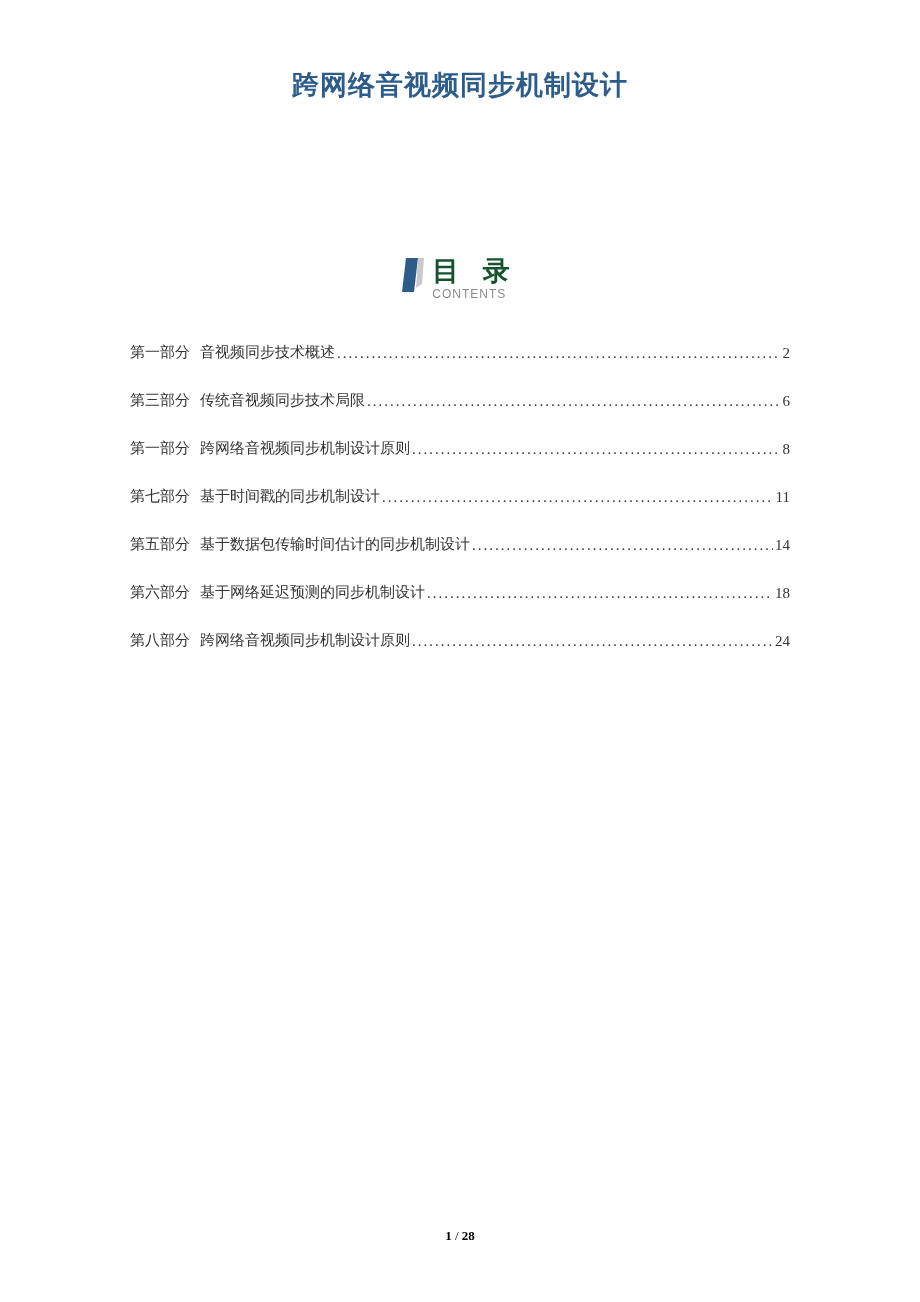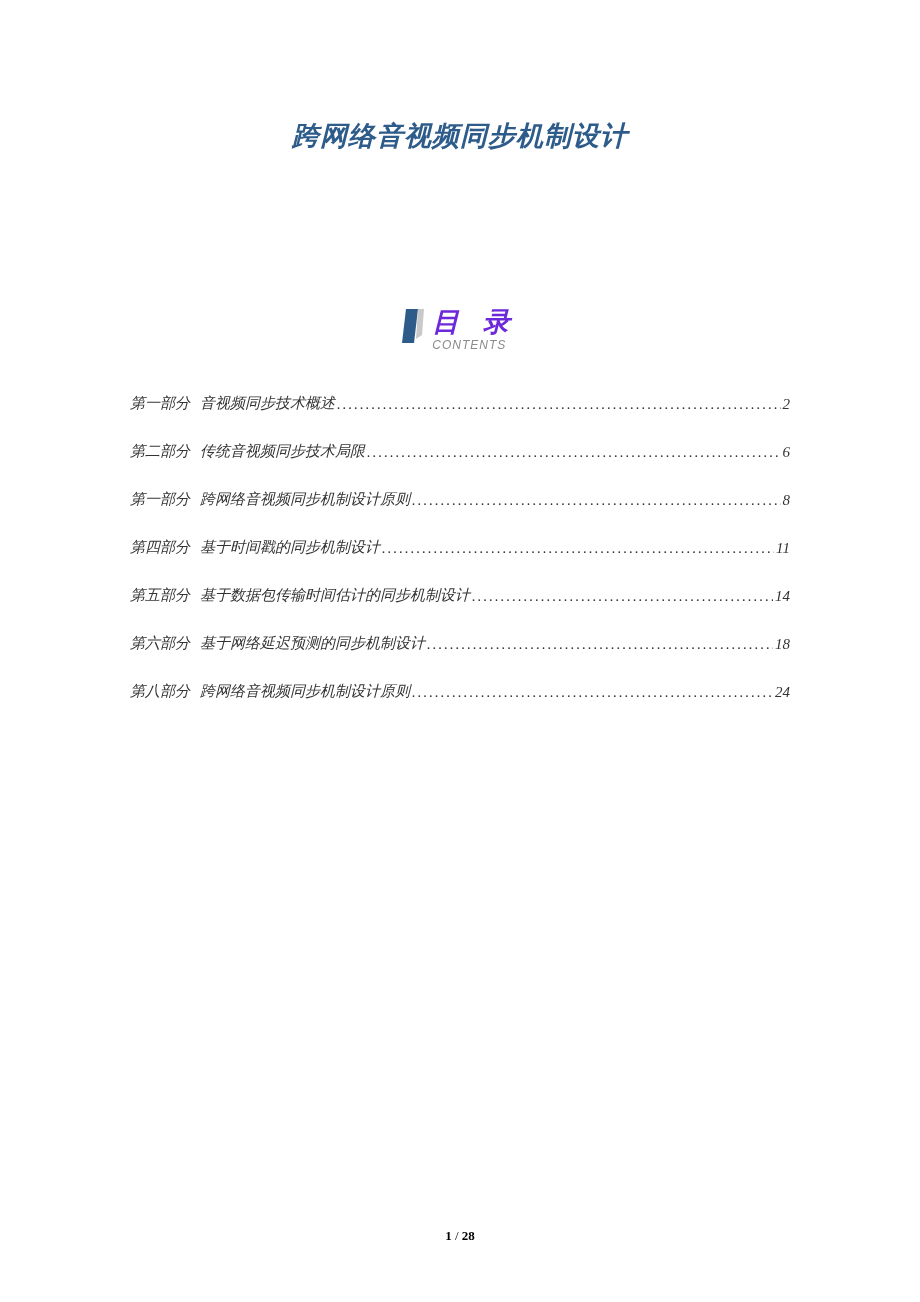--- a/index.html
+++ b/index.html
@@ -8,22 +8,21 @@
       box-sizing: border-box;
     }
     body {
       width: 920px;
       height: 1302px;
       background: #ffffff;
       font-family: "SimSun", "宋体", serif;
       position: relative;
     }
     .page {
-      padding: 118px 130px 0 130px;
-      font-style: italic;
+      padding: 67px 130px 0 130px;
     }
     .title {
       text-align: center;
       color: #2e5c8a;
       font-size: 27px;
       font-weight: bold;
       font-family: "SimHei", "黑体", sans-serif;
       letter-spacing: 1px;
     }
     .toc-header {
@@ -35,21 +34,21 @@
     }
     .toc-icon {
       display: inline-block;
     }
     .toc-title-block {
       display: flex;
       flex-direction: column;
       align-items: flex-start;
     }
     .toc-title-zh {
-      color: #6d28d9;
+      color: #14532d;
       font-size: 27px;
       font-weight: bold;
       font-family: "SimHei", "黑体", sans-serif;
       letter-spacing: 8px;
       line-height: 1;
     }
     .toc-title-en {
       color: #8a8a8a;
       font-size: 12px;
       letter-spacing: 1px;
@@ -121,33 +120,33 @@
   </div>
 
   <div class="toc-list">
     <div class="toc-entry">
       <span class="toc-part">第一部分</span>
       <span class="toc-name">音视频同步技术概述</span>
       <span class="toc-dots"></span>
       <span class="toc-page">2</span>
     </div>
     <div class="toc-entry">
-      <span class="toc-part">第二部分</span>
+      <span class="toc-part">第三部分</span>
       <span class="toc-name">传统音视频同步技术局限</span>
       <span class="toc-dots"></span>
       <span class="toc-page">6</span>
     </div>
     <div class="toc-entry">
       <span class="toc-part">第一部分</span>
       <span class="toc-name">跨网络音视频同步机制设计原则</span>
       <span class="toc-dots"></span>
       <span class="toc-page">8</span>
     </div>
     <div class="toc-entry">
-      <span class="toc-part">第四部分</span>
+      <span class="toc-part">第七部分</span>
       <span class="toc-name">基于时间戳的同步机制设计</span>
       <span class="toc-dots"></span>
       <span class="toc-page">11</span>
     </div>
     <div class="toc-entry">
       <span class="toc-part">第五部分</span>
       <span class="toc-name">基于数据包传输时间估计的同步机制设计</span>
       <span class="toc-dots"></span>
       <span class="toc-page">14</span>
     </div>

